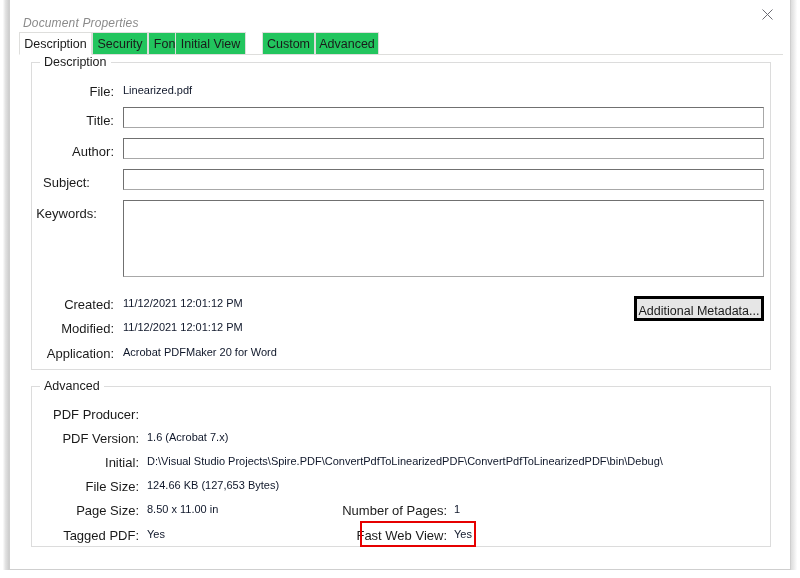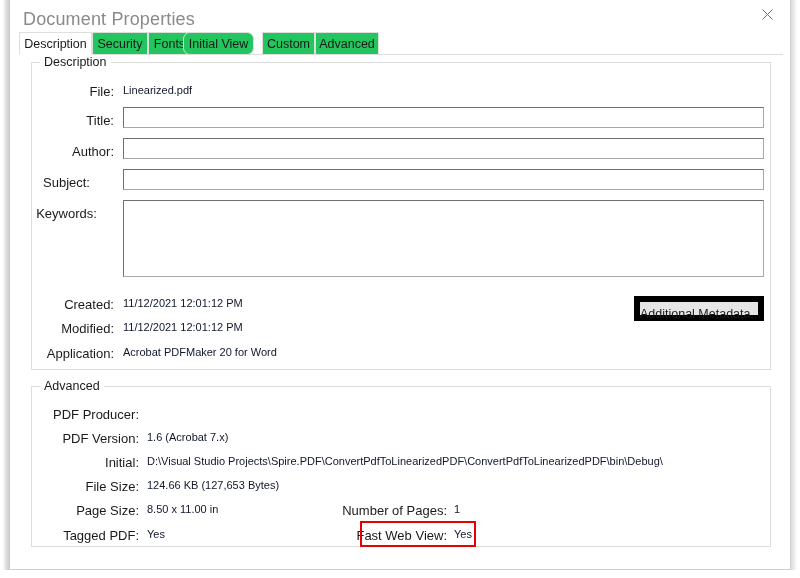--- a/index.html
+++ b/index.html
@@ -56,25 +56,26 @@
   
   .titlebar {
     position: relative;
     height: 30px;
     background: #ffffff;
     border-bottom: 1px solid #ffffff;
   }
   .titlebar-text {
     position: absolute;
     left: 13px;
-    top: 9px;
-    font-size: 18px;
+    top: 16px;
+    font-size: 12px;
     color: #8a8a8a;
     letter-spacing: 0.15px;
     white-space: nowrap;
+    font-style: italic;
   }
   .close-btn {
     position: absolute;
     right: 0px;
     top: 0px;
     width: 46px;
     height: 29px;
     display: flex;
     align-items: center;
     justify-content: center;
@@ -179,21 +180,21 @@
   textarea.textfield {
     resize: none;
     padding: 2px 3px;
     line-height: 15px;
   }
 
   .push-button {
     position: absolute;
     box-sizing: border-box;
     background: #e6e6e6;
-    border: 6px solid #000000;
+    border: 3px solid #000000;
     font-family: "Liberation Sans", sans-serif;
     font-size: 12.5px;
     color: #1a1a1a;
     text-align: center;
     cursor: default;
     white-space: nowrap;
   }
 
   .redbox {
     position: absolute;
@@ -227,21 +228,21 @@
       <div class="tabstrip-baseline"></div>
       <div class="tab active" style="left:0px;  width:73px;">
         <span>Description</span>
       </div>
       <div class="tab" style="left:73px; width:56px;">
         <span>Security</span>
       </div>
       <div class="tab" style="left:129px; width:43px;">
         <span>Fonts</span>
       </div>
-      <div class="tab" style="left:164px; width:71px;border-radius:7px;">
+      <div class="tab" style="left:156px; width:71px;">
         <span>Initial View</span>
       </div>
       <div class="tab" style="left:243px; width:53px;">
         <span>Custom</span>
       </div>
       <div class="tab" style="left:296px; width:64px;">
         <span>Advanced</span>
       </div>
     </div>
 

